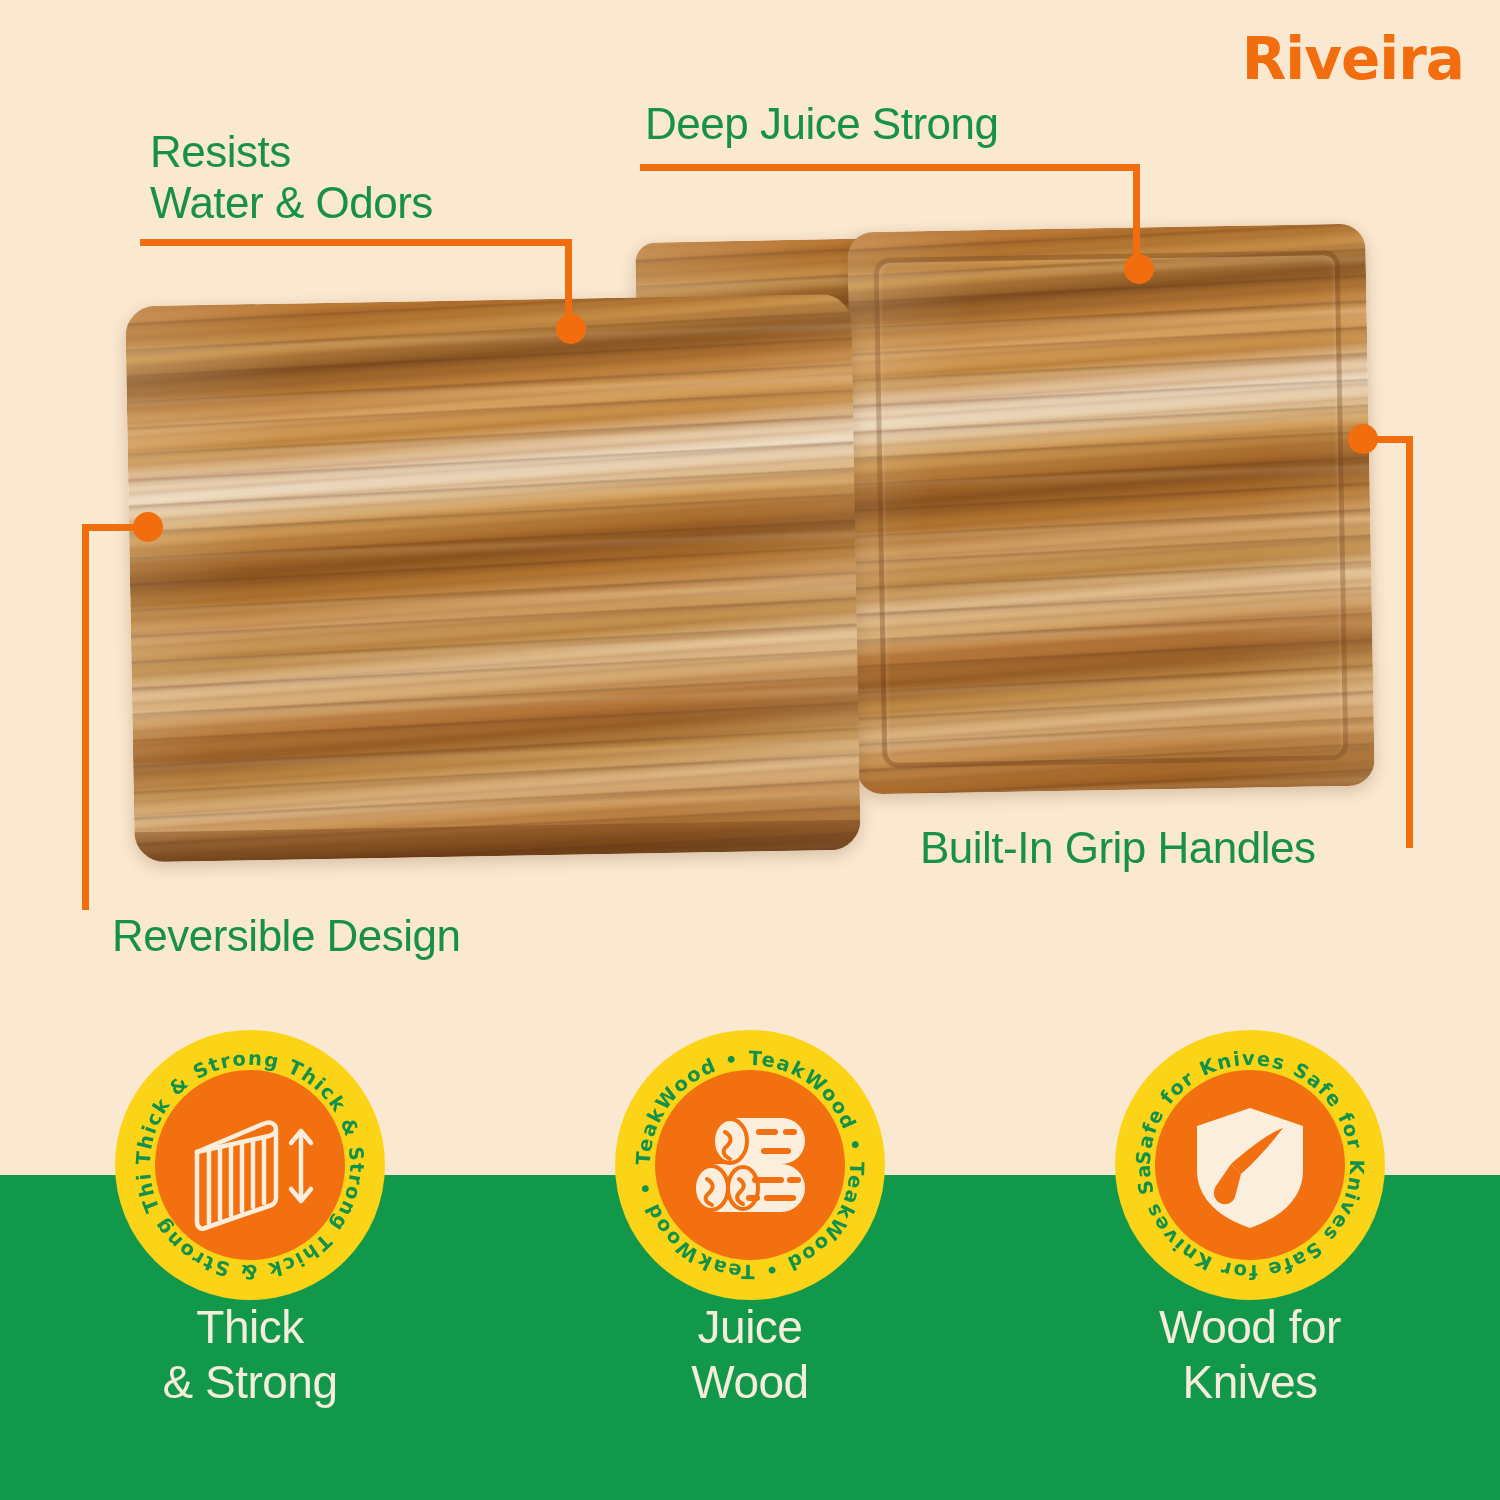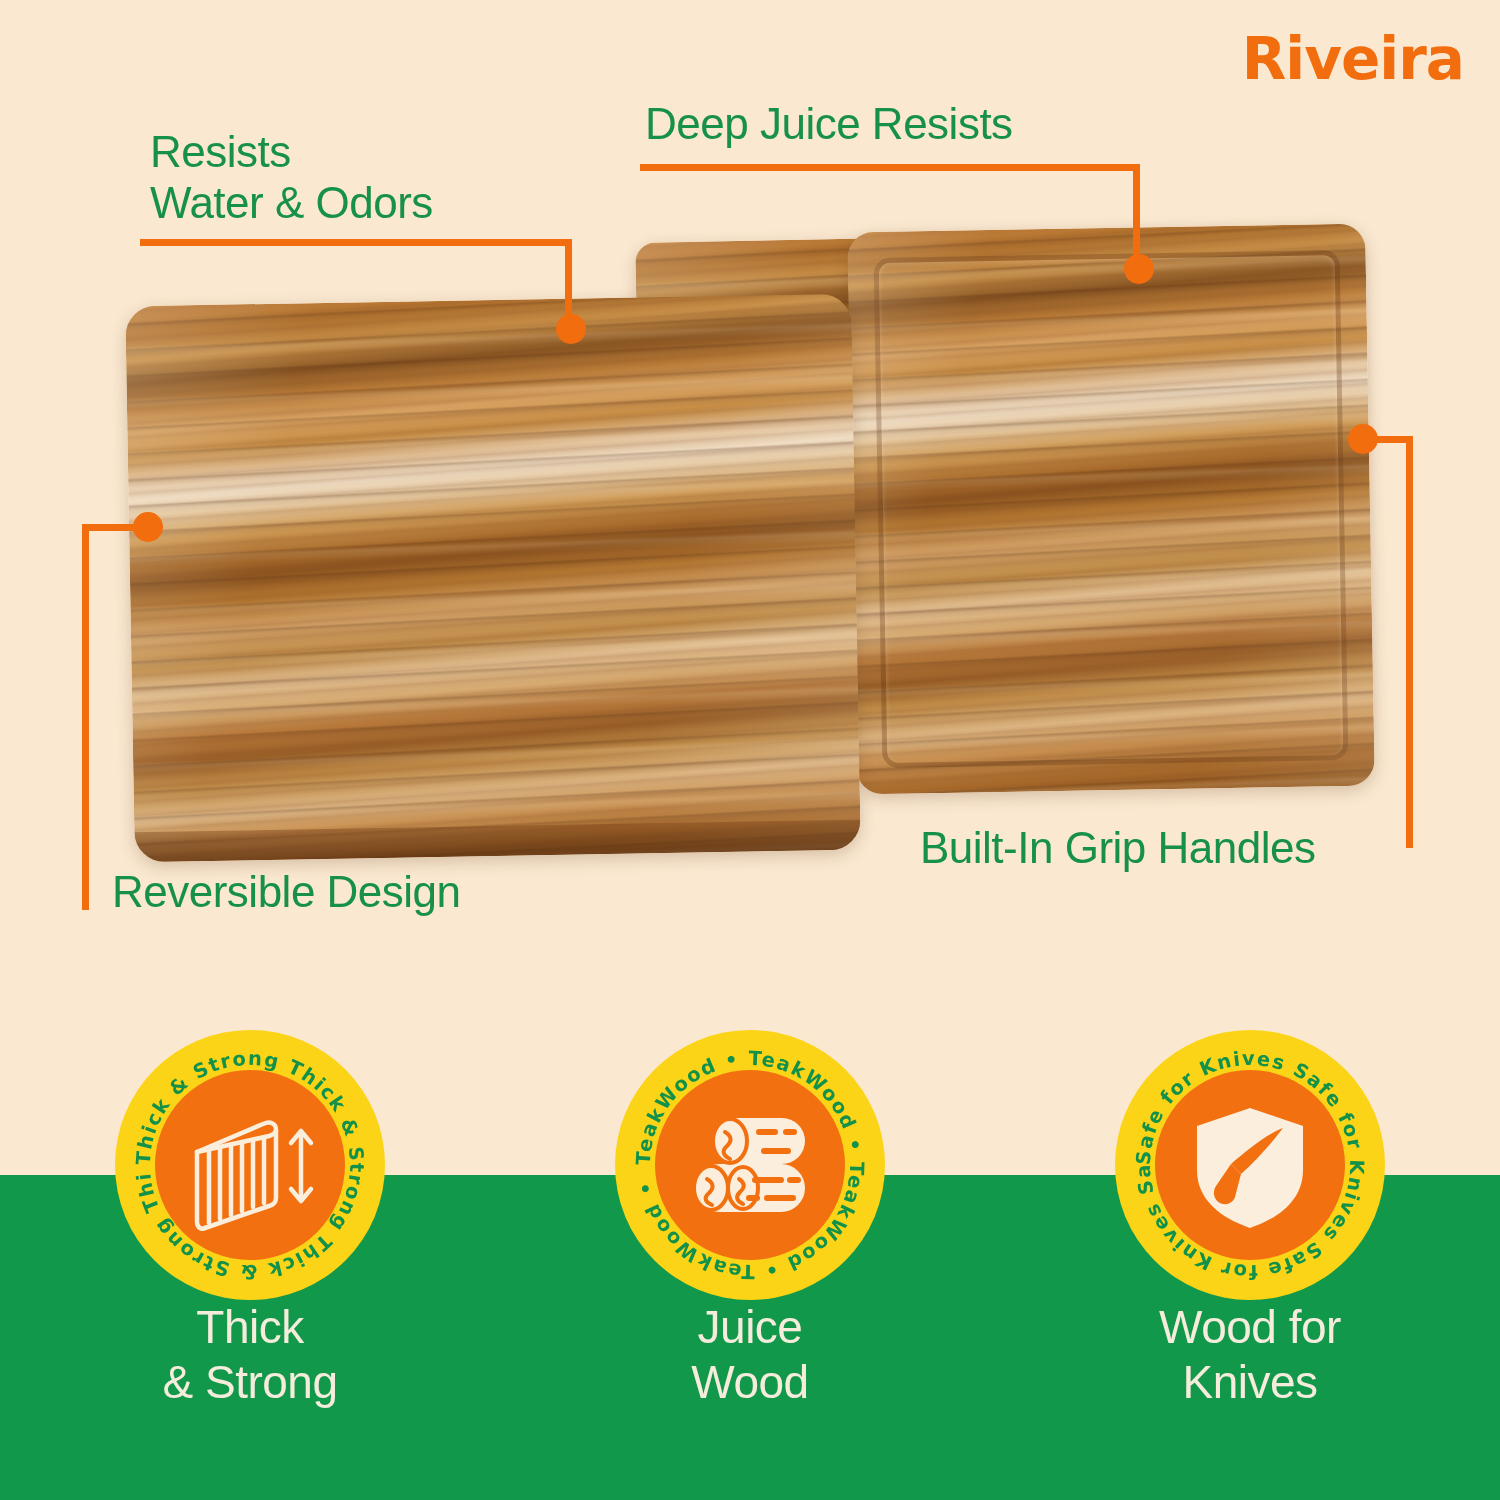--- a/index.html
+++ b/index.html
@@ -51,21 +51,21 @@
     color: #17914a;
     font-size: 44px;
     font-weight: 500;
     line-height: 1.17;
     letter-spacing: -0.5px;
     white-space: pre-line;
     font-family: "Liberation Sans", sans-serif;
   }
   .c-resists   { left: 130px;  top: 126px; margin-left: 20px;  }
   .c-grooves   { left: 645px;  top: 98px;   }
-  .c-reversible{ left: 112px;  top: 866px;  }
+  .c-reversible{ left: 112px;  top: 910px;  }
   .c-handles   { left: 920px;  top: 822px;  }
 
   
   .conn {
     position: absolute;
     background: #f26d0d;
   }
   .conn-h { height: 7px; }
   .conn-v { width: 7px; }
 
@@ -318,21 +318,21 @@
   <div class="conn conn-h l3h"></div>
   <div class="conn conn-v l3v"></div>
   <div class="dot d3"></div>
 
   <div class="conn conn-h l4h"></div>
   <div class="conn conn-v l4v"></div>
   <div class="dot d4"></div>
 
   <div class="callout c-resists">Resists
 Water &amp; Odors</div>
-  <div class="callout c-grooves">Deep Juice Resists</div>
+  <div class="callout c-grooves">Deep Juice Strong</div>
   <div class="callout c-reversible">Reversible Design</div>
   <div class="callout c-handles">Built-In Grip Handles</div>
 
   <div class="badges">
 
     <div class="badge-cell">
       <div class="seal">
         <svg class="ring-text" viewBox="0 0 270 270">
           <defs>
             <path id="ringpath1" d="M 135,135 m -100,0 a 100,100 0 1,1 200,0 a 100,100 0 1,1 -200,0"></path>

